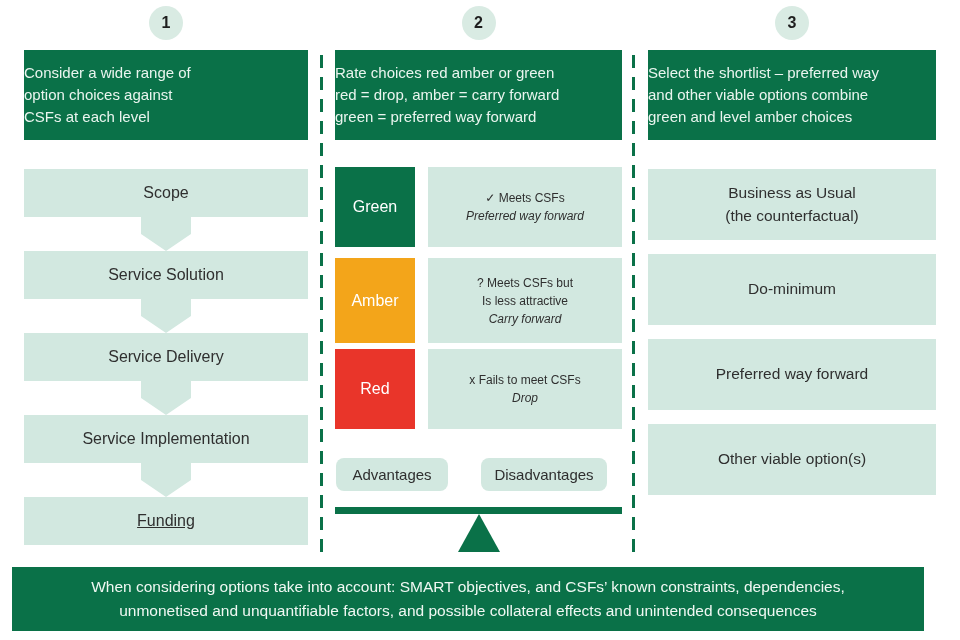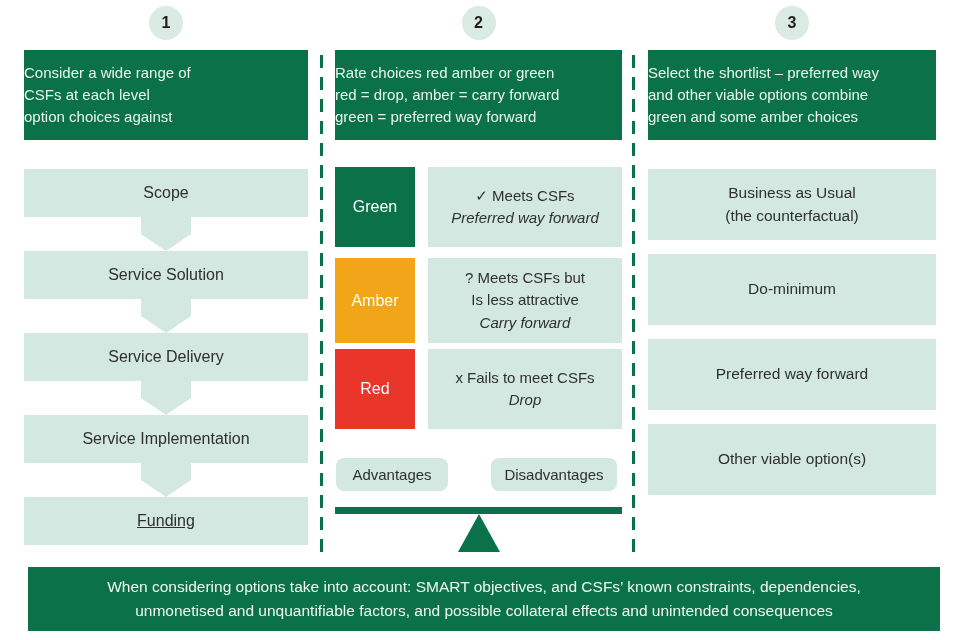--- a/index.html
+++ b/index.html
@@ -62,35 +62,35 @@
     width: 80px; flex: 0 0 80px; margin-right: 13px;
     display: flex; align-items: center; justify-content: center;
     color: #ffffff; font-size: 16px;
   }
   .rl-green { background: #0a7148; }
   .rl-amber { background: #f3a51a; }
   .rl-red   { background: #e9352a; }
   .rating-desc {
     flex: 1; background: #d2e8e0;
     display: flex; flex-direction: column; align-items: center; justify-content: center;
-    text-align: center; font-size: 15px; line-height: 1.5;
+    text-align: center; font-size: 12px; line-height: 1.5;
   }
   .italic { font-style: italic; }
 
   .balance-labels {
     position: absolute; top: 458px; left: 0; right: 0; height: 33px;
     display: flex; justify-content: space-between;
   }
   .pill {
     background: #d2e8e0; border-radius: 8px; height: 33px;
     display: flex; align-items: center; justify-content: center;
     font-size: 15px;
   }
   .pill-adv { width: 112px; margin-left: 1px; }
-  .pill-dis { width: 126px; margin-right: 5px; }
+  .pill-dis { width: 126px; margin-right: 15px; }
   .beam {
     position: absolute; top: 507px; left: 0; right: 0; height: 7px;
     background: #0a7148;
   }
   .fulcrum {
     position: absolute; top: 514px; left: 50%; transform: translateX(-50%);
     width: 0; height: 0;
     border-left: 21px solid transparent;
     border-right: 21px solid transparent;
     border-bottom: 38px solid #0a7148;
@@ -99,37 +99,37 @@
   
   .option-box {
     position: absolute; left: 0; right: 0; height: 71px;
     background: #d2e8e0;
     display: flex; flex-direction: column; align-items: center; justify-content: center;
     text-align: center; font-size: 15.5px; line-height: 1.45;
   }
   .ob0 { top: 169px; } .ob1 { top: 254px; } .ob2 { top: 339px; } .ob3 { top: 424px; }
 
   .footer {
-    position: absolute; left: 28px; top: 567px; width: 912px; height: 64px;
+    position: absolute; left: 12px; top: 567px; width: 912px; height: 64px;
     background: #0a7148; color: #f0f8f3;
     display: flex; flex-direction: column; align-items: center; justify-content: center;
     text-align: center; font-size: 15.5px; line-height: 1.55;
   }
 </style>
 </head>
 <body>
 
 <div class="col" id="col1">
   <div class="badge">
     <span>1</span>
   </div>
   <div class="header">
     <div>Consider a wide range of</div>
+    <div>option choices against</div>
     <div>CSFs at each level</div>
-    <div>option choices against</div>
   </div>
   <div class="flow-box fb0">
     <span>Scope</span>
   </div>
   <div class="down-arrow da0"></div>
   <div class="flow-box fb1">
     <span>Service Solution</span>
   </div>
   <div class="down-arrow da1"></div>
   <div class="flow-box fb2">
@@ -192,21 +192,21 @@
 
 <div class="divider" id="divider2"></div>
 
 <div class="col" id="col3">
   <div class="badge">
     <span>3</span>
   </div>
   <div class="header">
     <div>Select the shortlist – preferred way</div>
     <div>and other viable options combine</div>
-    <div>green and some amber choices</div>
+    <div>green and level amber choices</div>
   </div>
   <div class="option-box ob0">
     <div>Business as Usual</div>
     <div>(the counterfactual)</div>
   </div>
   <div class="option-box ob1">
     <div>Do-minimum</div>
   </div>
   <div class="option-box ob2">
     <div>Preferred way forward</div>

